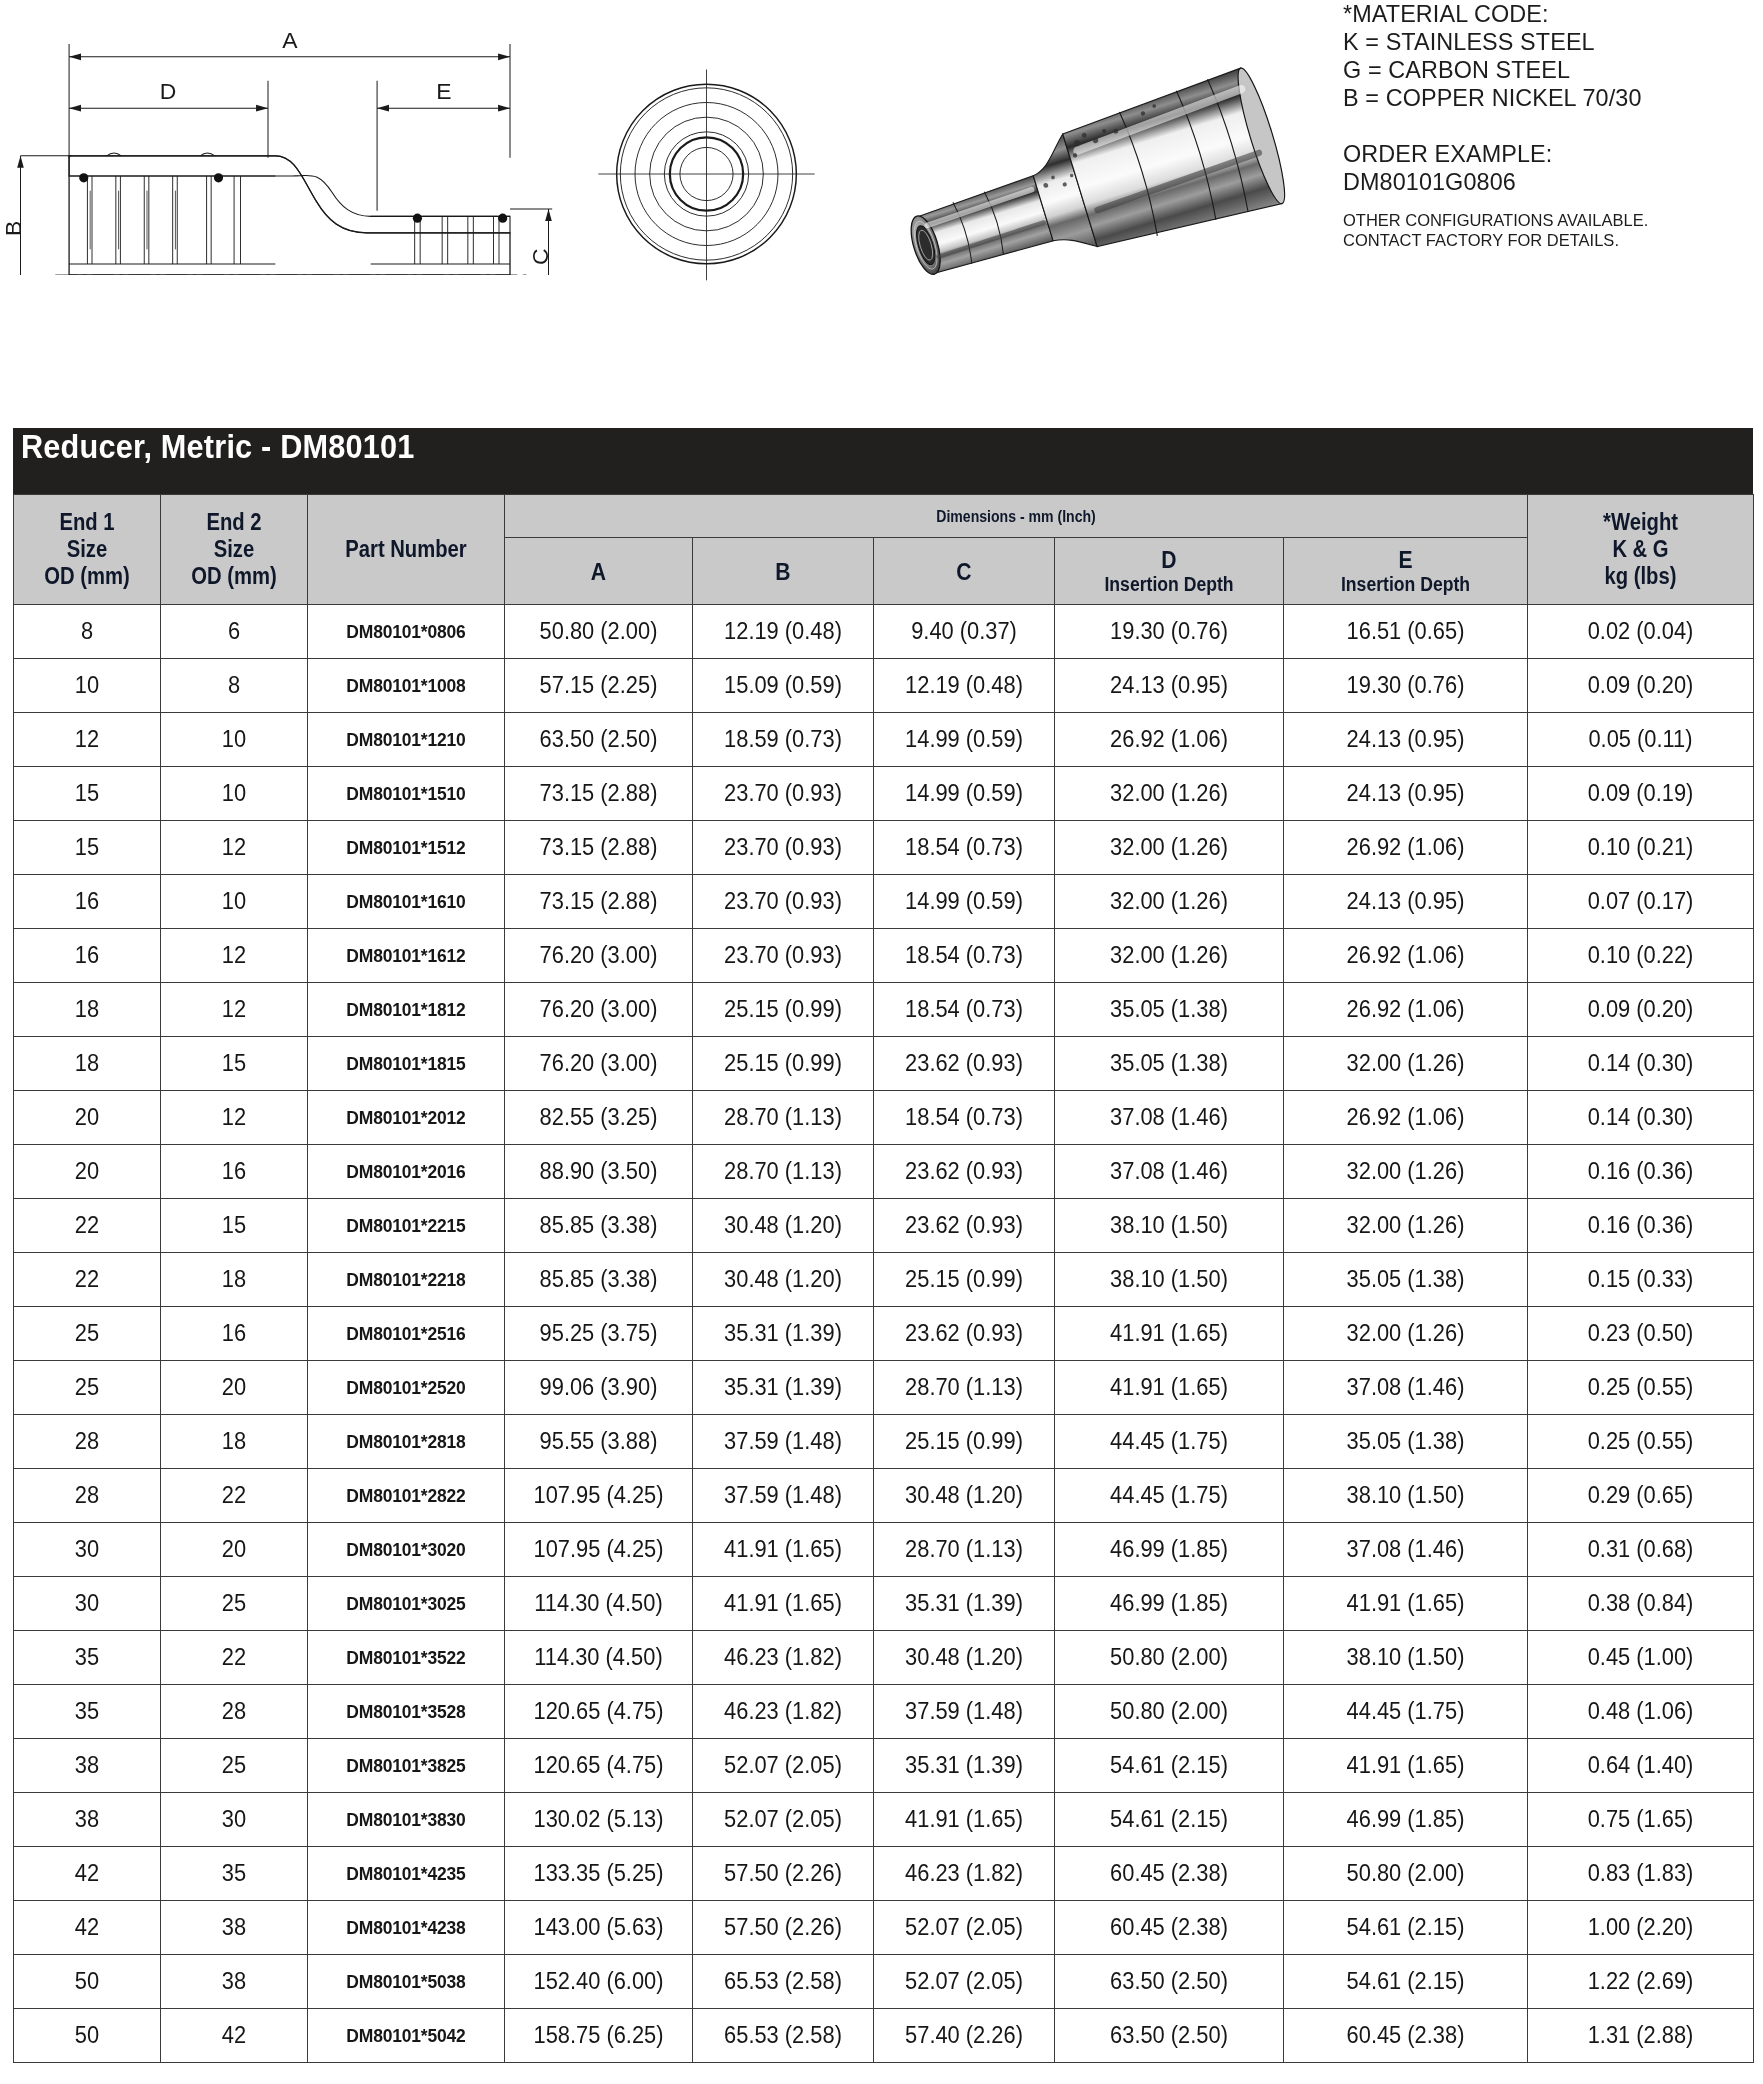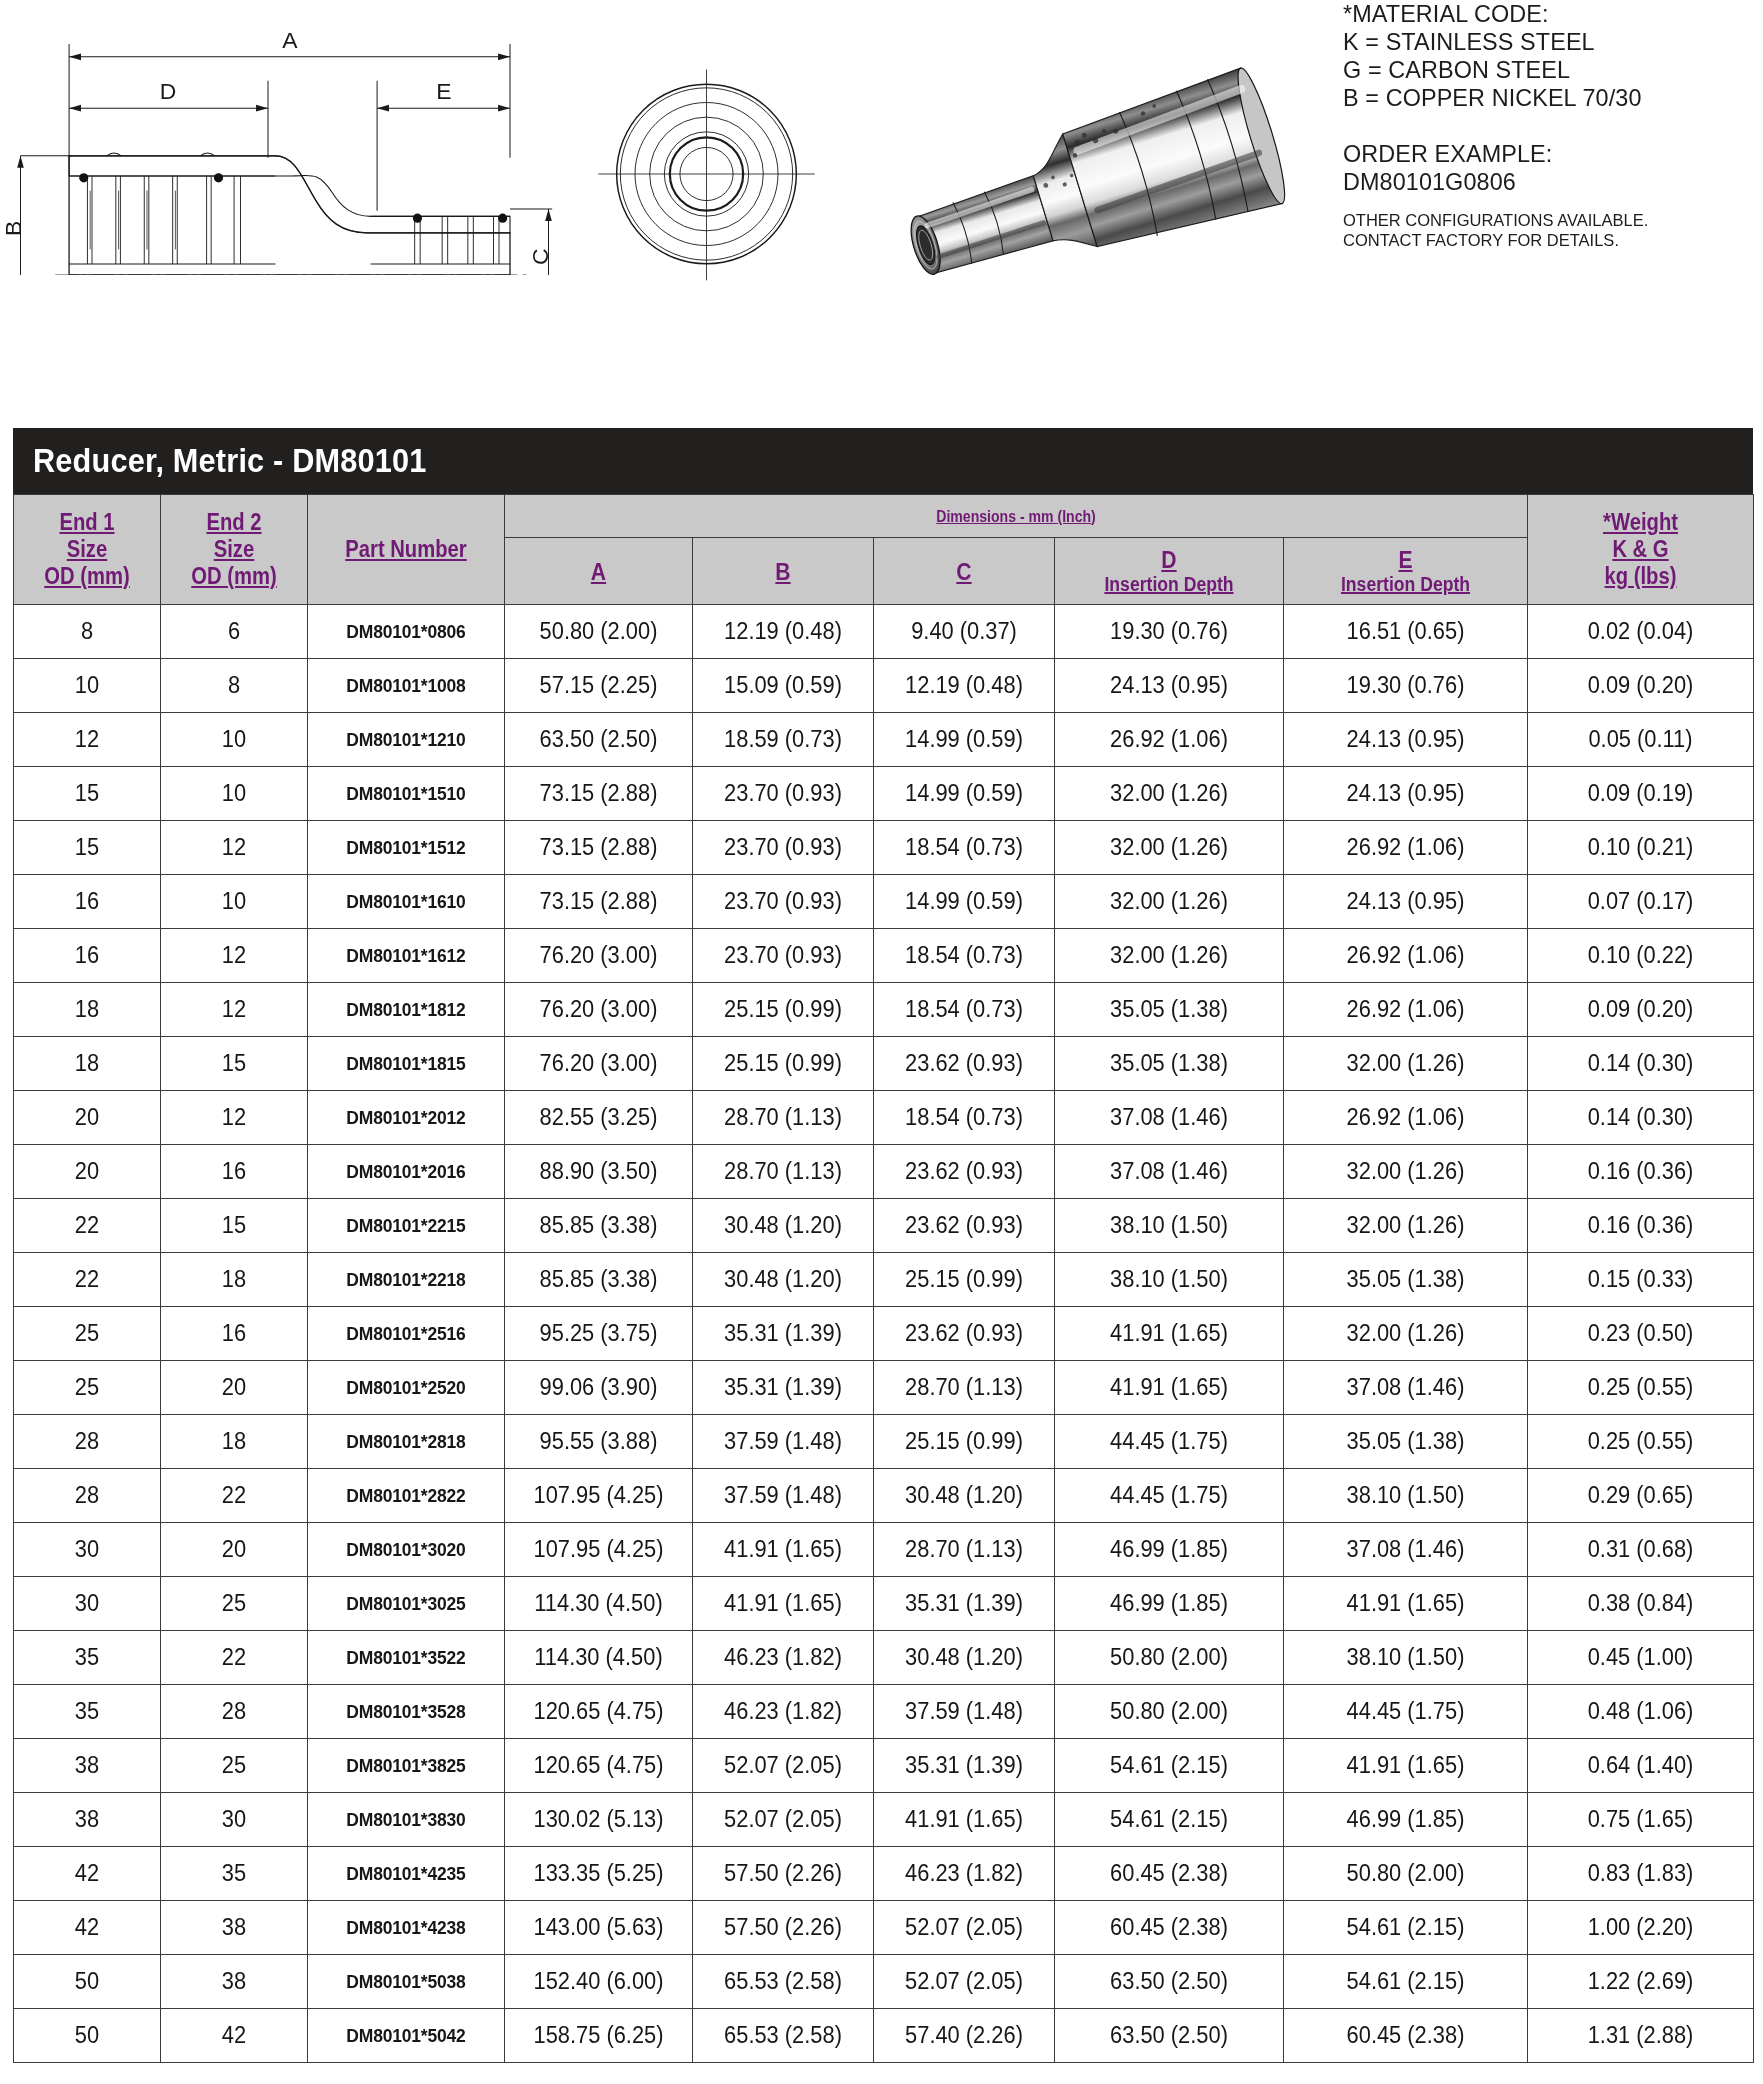--- a/index.html
+++ b/index.html
@@ -38,23 +38,23 @@
   }
   .notes .smallgap{height:14.7px;}
 
   
   .tablewrap{position:absolute;left:13px;top:428px;width:1740px;}
 
   .title-bar{
     background:#221f1f;
     height:66px;
     display:flex;
-    align-items:center;
+    align-items:flex-start;
     box-sizing:border-box;
-    padding-left:20px;
+    padding-left:8px;
   }
   .title-bar .title{
     color:#ffffff;
     font-size:33px;
     font-weight:bold;
     letter-spacing:0.2px;
     transform:scaleX(.93);
     transform-origin:left center;
   }
 
@@ -64,25 +64,24 @@
     table-layout:fixed;
   }
   table.spec th, table.spec td{
     border:1.8px solid #3a3a3a;
     text-align:center;
     vertical-align:middle;
     padding:0;
   }
   table.spec thead th{
     background:#c9c9c9;
-    color:#701a75;
+    color:#0f172a;
     font-weight:bold;
     font-size:23px;
     line-height:27px;
-    text-decoration:underline;
   }
   table.spec thead th.hcell{height:108px;}
   table.spec thead th .sq{
     display:block;
     transform:scaleX(.88);
   }
   table.spec thead th.dims{
     height:42px;
     font-size:16px;
   }

